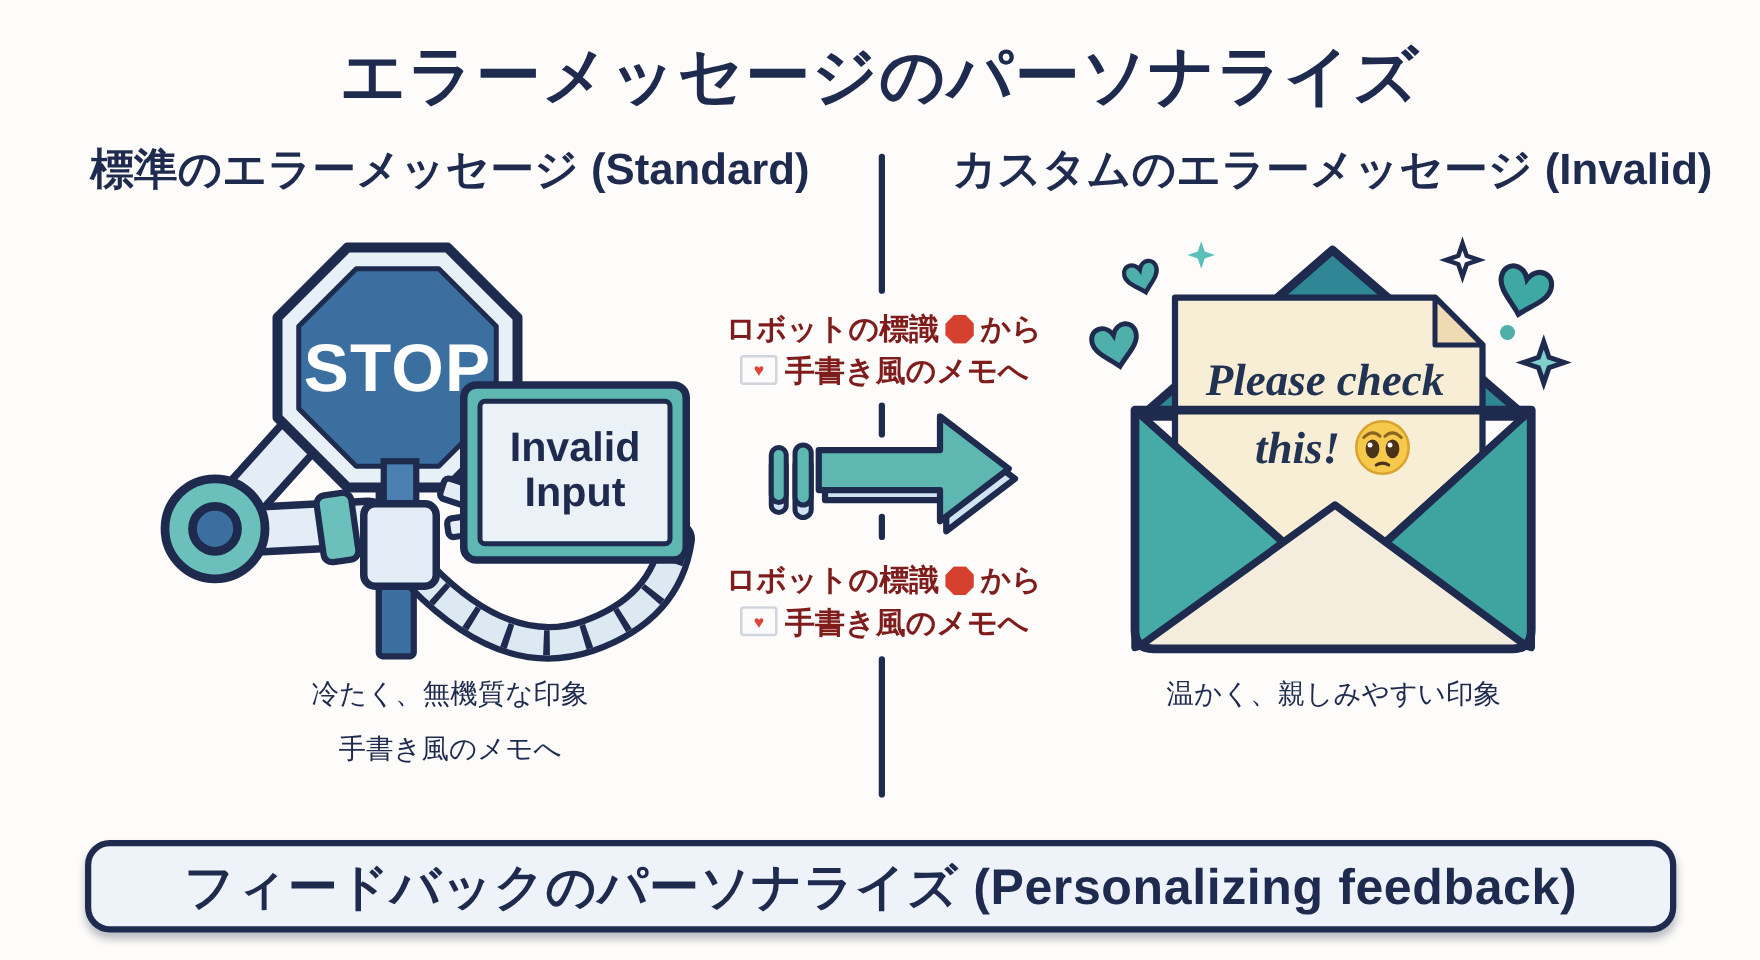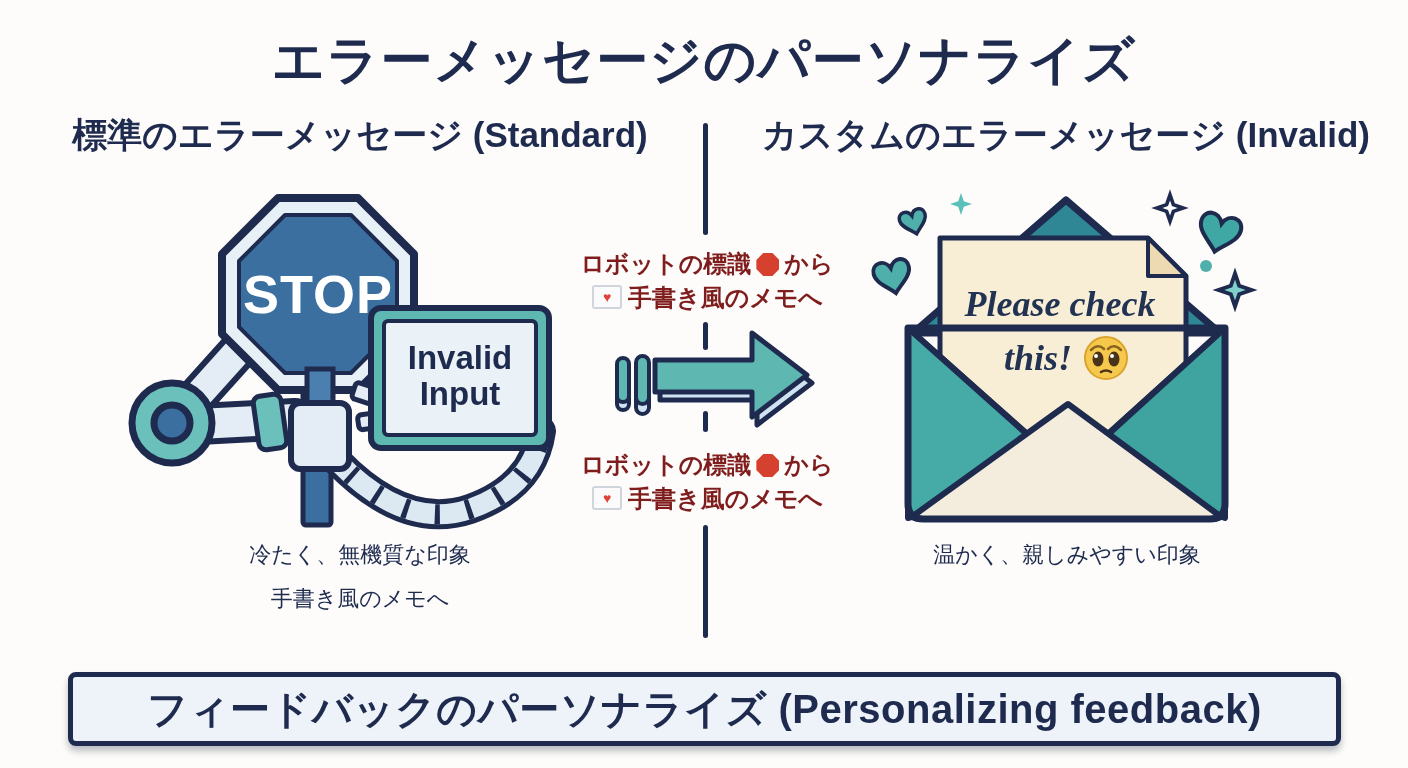--- a/index.html
+++ b/index.html
@@ -42,21 +42,21 @@
     content:"\2665";position:absolute;left:0;right:0;top:1px;
     text-align:center;font-size:14px;line-height:18px;color:#e04438;
   }
   .caption{
     top:533px;font-size:22px;font-weight:400;line-height:44px;
   }
   .caption.left{left:20px;width:680px;}
   .caption.right{left:727px;width:680px;text-align:center;}
   .banner{
     left:68px;top:672px;width:1273px;height:74px;box-sizing:border-box;
-    background:#eef3f9;border:5px solid #1e2b4f;border-radius:8px;
+    background:#eef3f9;border:5px solid #1e2b4f;border-radius:20px;
     box-shadow:0 5px 7px rgba(10,20,45,.28);
     display:flex;align-items:center;justify-content:center;
     font-size:40px;font-weight:800;letter-spacing:.5px;
   }
   svg text{font-family:"Liberation Sans","DejaVu Sans",sans-serif;}
   .note-text{
     font-family:"Liberation Serif","DejaVu Serif",serif;
     font-style:italic;font-weight:bold;
   }
 </style>

